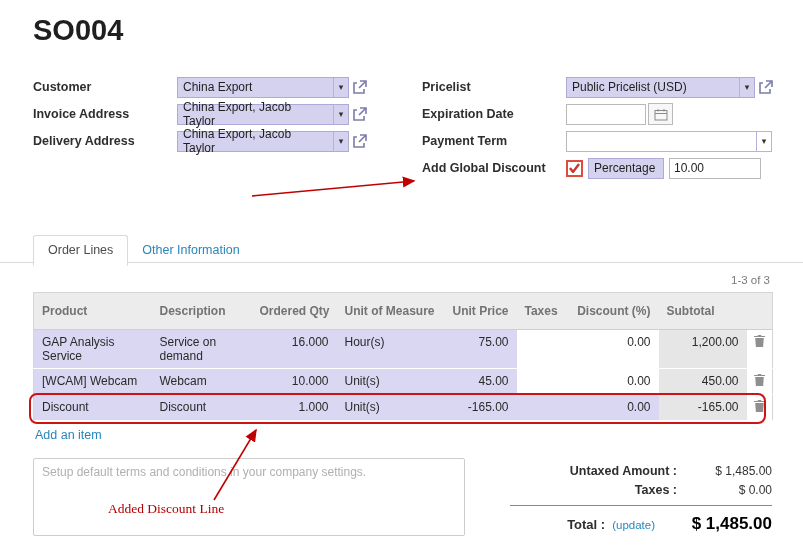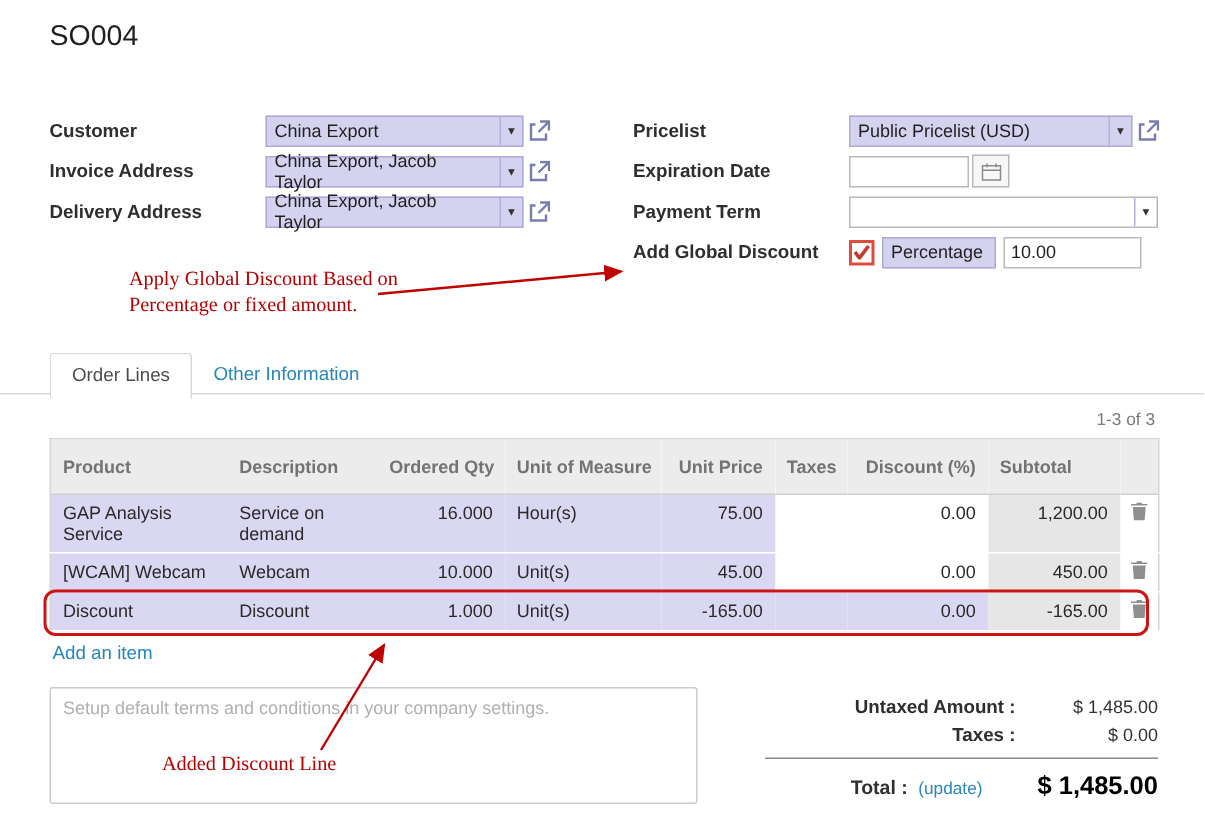--- a/index.html
+++ b/index.html
@@ -1,21 +1,21 @@
 <!DOCTYPE html>
 <html><head>
 <meta charset="utf-8">
 <style>
   * { box-sizing: border-box; margin: 0; padding: 0; }
   html,body { background:#fff; }
   body { font-family: "Liberation Sans", sans-serif; font-size: 12px; color:#333; }
   .page { position: relative; width: 803px; height: 545px; background: #fff; overflow: hidden; }
 
   
-  .title { position:absolute; top:14px; left:33px; font-size:19px; font-weight:normal; color:#1f1f1f; }
+  .title { position:absolute; top:14px; left:33px; font-size:29px; font-weight:bold; color:#1f1f1f; }
 
   
   .form-area { position:absolute; top:76px; left:33px; right:30px; display:flex; }
   .col-left { width:390px; }
   .col-right { flex:1; }
   .frow { display:flex; align-items:center; height:22px; margin-bottom:5px; }
   .flabel { width:144px; font-weight:bold; color:#2e2e2e; font-size:12.5px; flex:none; }
   .lav { background:#d4d2ee; border:1px solid #aeaad8; height:21px; display:flex; align-items:center; font-size:12px; color:#1f1f1f; padding-left:5px;gap:36px; }
   .lav .caret, .sel .caret { width:15px; height:100%; border-left:1px solid #b5b1de; display:flex; align-items:center; justify-content:center; font-size:9px; color:#333; margin-left:auto; flex:none; }
   .w-cust { width:172px; }
@@ -31,21 +31,21 @@
   .addline { display:inline-flex; align-items:center; gap:5px; color:#2786ba; font-size:12.5px; margin-left:144px; cursor:pointer; }
 
   
   .ann { position:absolute; font-family:"Liberation Serif", serif; color:#b30000; font-size:13.5px; line-height:1.25; z-index:40; }
   .ann1 { top:178px; left:86px; width:196px; }
   .ann2 { top:501px; left:108px; }
   .overlay { position:absolute; inset:0; width:803px; height:545px; pointer-events:none; z-index:45; }
   .redbox { position:absolute; top:393px; left:29px; width:737px; height:31px; border:2px solid #cc1414; border-radius:8px; z-index:35; pointer-events:none; }
 
   
-  .tabs { position:absolute; top:235px; left:33px; display:flex; z-index:2; }
+  .tabs { position:absolute; top:235px; left:33px; display:flex; align-items:flex-end; z-index:2; }
   .tab-divider { position:absolute; top:262px; left:0; right:0; border-top:1px solid #d9d9d9; z-index:1; }
   .tab { padding:7px 14px 8px; font-size:12.5px; cursor:pointer; }
   .tab.active { border:1px solid #d9d9d9; border-bottom:1px solid #fff; background:#fff; border-radius:3px 3px 0 0; color:#4c4c4c; position:relative; z-index:3; margin-bottom:-1px; }
   .tab.inactive { color:#2786ba; }
 
   .pager { position:absolute; top:274px; right:33px; font-size:11.5px; color:#7a7a7a; }
 
   
   .table-wrap { position:absolute; top:292px; left:33px; width:739px; }
   table { border-collapse:collapse; table-layout:fixed; width:739px; border:1px solid #d5d5d5; }
@@ -164,21 +164,20 @@
         </span>
         <div class="lav w-pct">
           <span>Percentage</span>
           <span class="caret">▾</span>
         </div>
         <input class="winput" style="width: 92px; margin-left: 5px;" value="10.00">
       </div>
     </div>
   </div>
 
-  <div class="ann ann1">Apply Global Discount Based on Percentage or fixed amount.</div>
 
   <div class="tabs">
     <div class="tab active">Order Lines</div>
     <div class="tab inactive">Other Information</div>
   </div>
   <div class="tab-divider"></div>
 
   <div class="pager">1-3 of 3</div>
 
   <div class="table-wrap">

